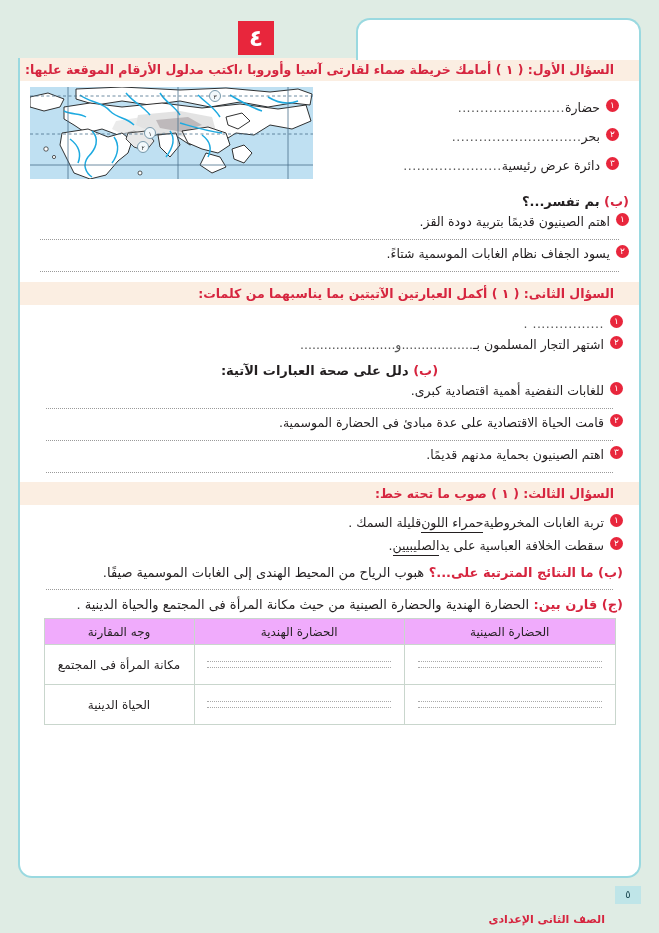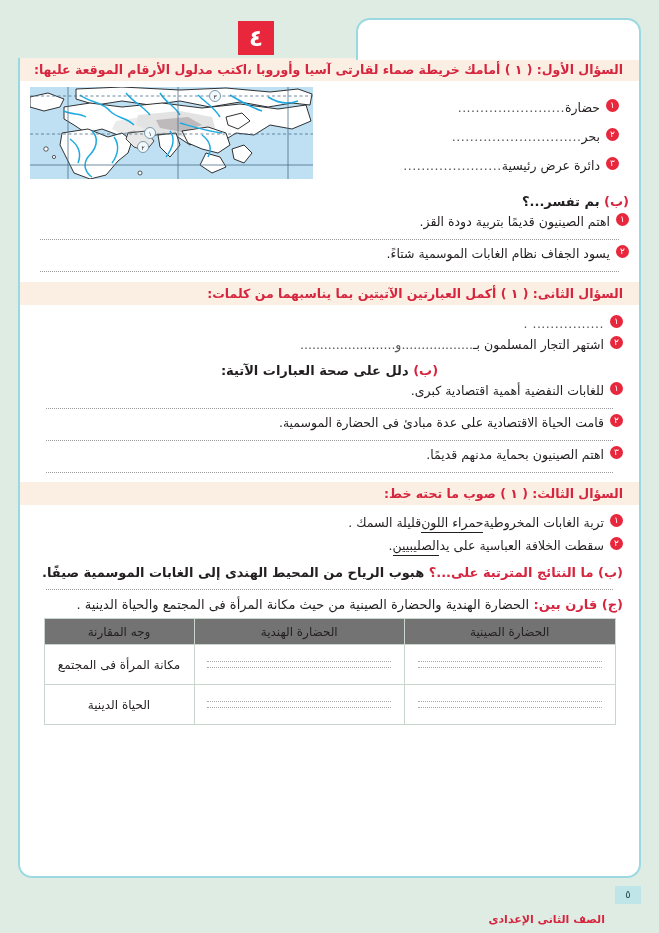--- a/index.html
+++ b/index.html
@@ -111,21 +111,21 @@
 
   
   .q-banner {
     position: relative;
     background: #fbeee2;
     height: 23px;
     margin: 0;
     display: flex;
     align-items: center;
     justify-content: flex-start;
-    padding: 0 16px;
+    padding: 0 25px;
   }
   .q-banner .q-text {
     color: #d6253f;
     font-size: 12.5px;
     font-weight: bold;
     white-space: nowrap;
   }
 
   
   .num {
@@ -196,21 +196,21 @@
   
   .cmp-table {
     width: 572px;
     margin: 6px auto 0 auto;
     border-collapse: collapse;
     font-size: 12px;
     color: #231f20;
     table-layout: fixed;
   }
   .cmp-table th {
-    background: #737373;
+    background: #f0abfc;
     border: 1px solid #c9d6cd;
     font-weight: normal;
     height: 26px;
     text-align: center;
   }
   .cmp-table td {
     border: 1px solid #c9d6cd;
     height: 40px;
     text-align: center;
     vertical-align: middle;
@@ -432,21 +432,21 @@
         <div class="item">
           <span class="num">٢</span>
           <span class="txt">سقطت الخلافة العباسية على يد </span>
             <span class="ul">الصليبيين</span>
             <span class="txt">.</span>
         </div>
 
         <div class="sub-head" style="margin-top:9px;">
           <span class="br">(ب)</span>
           <span class="br">ما النتائج المترتبة على...؟</span>
-          <span style="font-weight:bold;">هبوب الرياح من المحيط الهندى إلى الغابات الموسمية صيفًا.</span>
+          <span style="font-weight:normal;">هبوب الرياح من المحيط الهندى إلى الغابات الموسمية صيفًا.</span>
         </div>
         <div class="dotline"></div>
 
         <div class="sub-head" style="margin-top:7px;">
           <span class="br">(ج)</span>
           <span class="br">قارن بين:</span>
           <span style="font-weight:normal;">الحضارة الهندية والحضارة الصينية من حيث مكانة المرأة فى المجتمع والحياة الدينية .</span>
         </div>
       </div>
 

